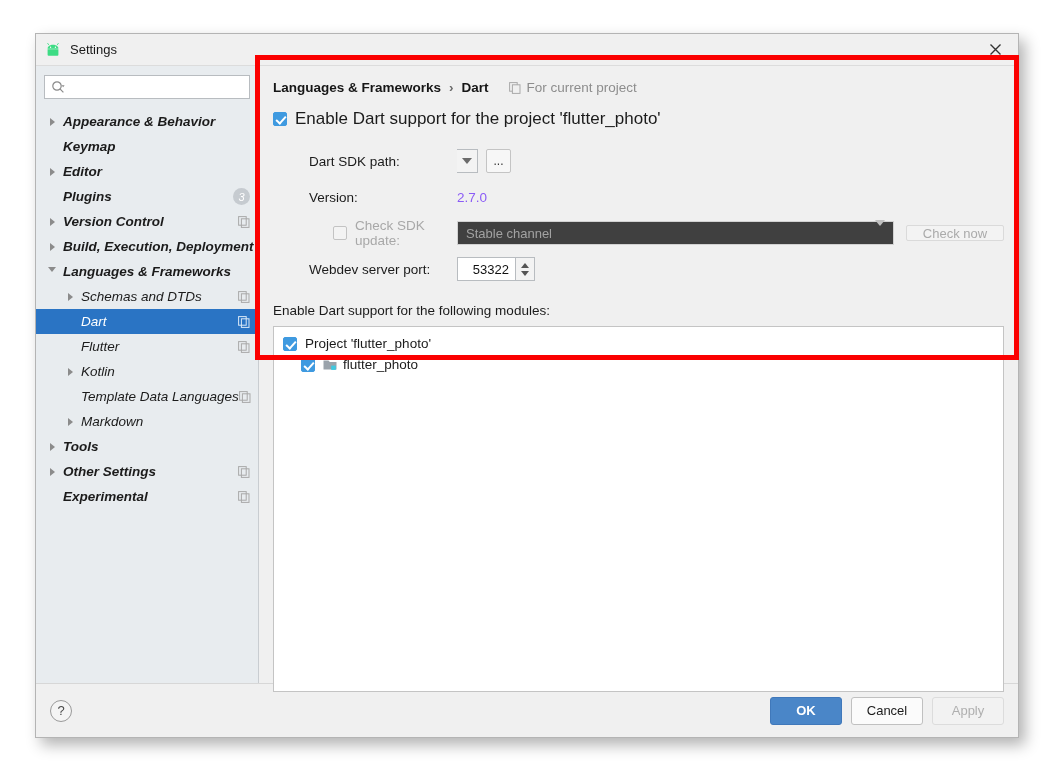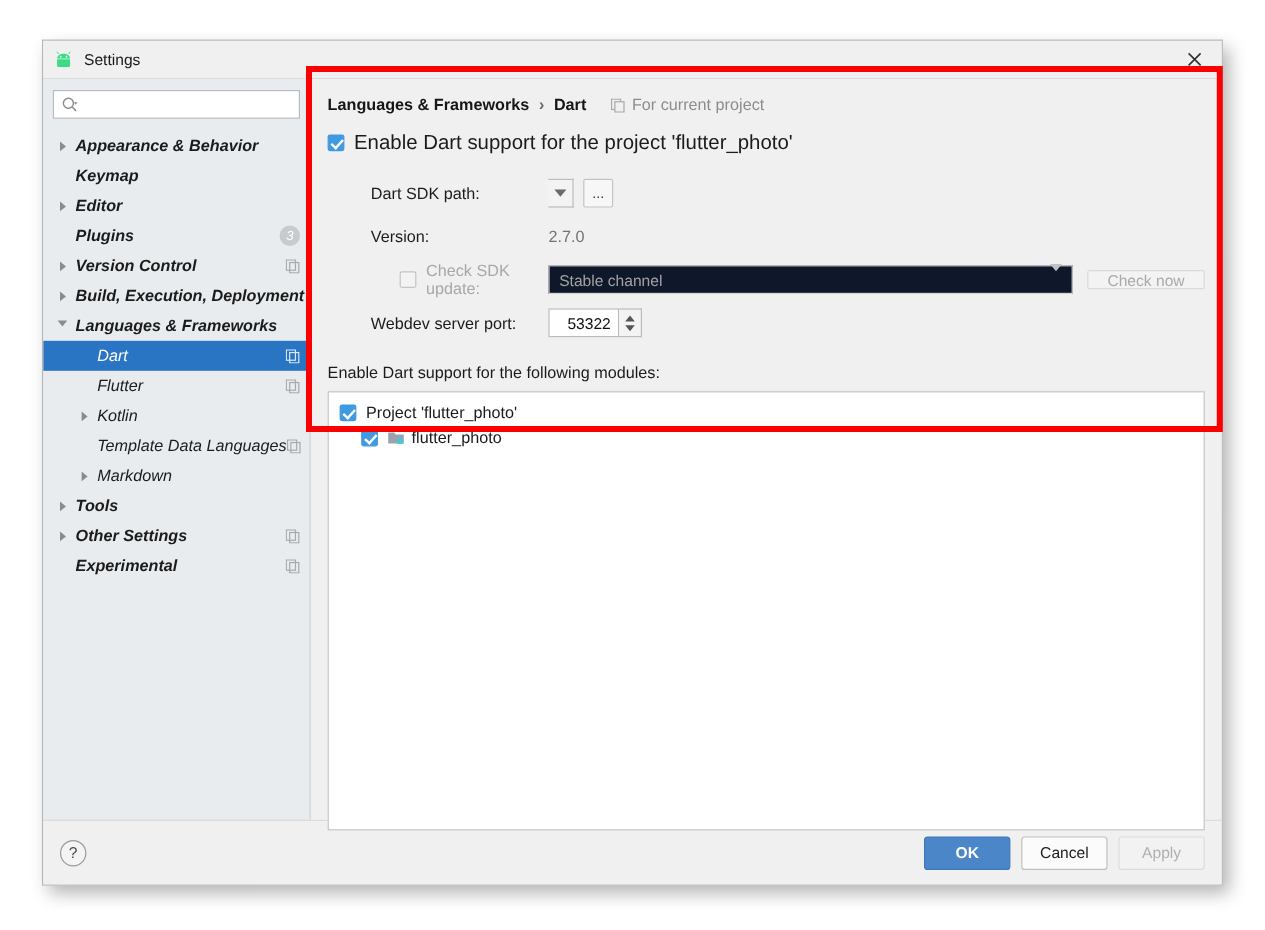--- a/index.html
+++ b/index.html
@@ -230,27 +230,27 @@
     border: 1px solid #c4c4c4;
     background: #f7f7f7;
     border-radius: 2px;
     display: flex; align-items: center; justify-content: center;
     font-size: 12px; color: #333;
     line-height: 8px;
     flex: none;
     cursor: pointer;
   }
 
-  .static-val { font-size: 13.5px; color: #737373; }
+  .static-val { font-size: 13.5px; color: #8b5cf6; }
 
   .combo-disabled {
     height: 24px;
     flex: 1;
     min-width: 0;
-    background: #0f172a;
+    background: #404040;
     border: 1px solid #d2d2d2;
     display: flex;
     align-items: center;
     padding: 0 0 0 8px;
     color: #a2a2a2;
     font-size: 13px;
     gap: 24px;
   }
   .combo-disabled .sp { margin-left: auto; margin-right: 8px; }
   .btn-disabled {
@@ -461,20 +461,30 @@
                 <i></i>
               </span>
               <span class="tree-label bold">Build, Execution, Deployment</span>
             </div>
             <div class="tree-row lvl0">
               <span class="arrow down">
                 <i></i>
               </span>
               <span class="tree-label bold">Languages &amp; Frameworks</span>
             </div>
+            <div class="tree-row lvl1">
+              <span class="arrow right">
+                <i></i>
+              </span>
+              <span class="tree-label">Schemas and DTDs</span>
+              <svg viewBox="0 0 12 12" width="12" height="12" class="copy-ic">
+                <rect x="0.6" y="0.6" width="7.6" height="8.6" fill="none" stroke="#a9a9a9" stroke-width="1"></rect>
+                <rect x="3.4" y="2.8" width="7.6" height="8.6" fill="none" stroke="#a9a9a9" stroke-width="1"></rect>
+              </svg>
+            </div>
             <div class="tree-row lvl1 selected">
               <span class="arrow none">
                 <i></i>
               </span>
               <span class="tree-label">Dart</span>
               <svg viewBox="0 0 12 12" width="12" height="12" class="copy-ic">
                 <rect x="0.6" y="0.6" width="7.6" height="8.6" fill="none" stroke="#cfe3f7" stroke-width="1"></rect>
                 <rect x="3.4" y="2.8" width="7.6" height="8.6" fill="none" stroke="#cfe3f7" stroke-width="1"></rect>
               </svg>
             </div>

